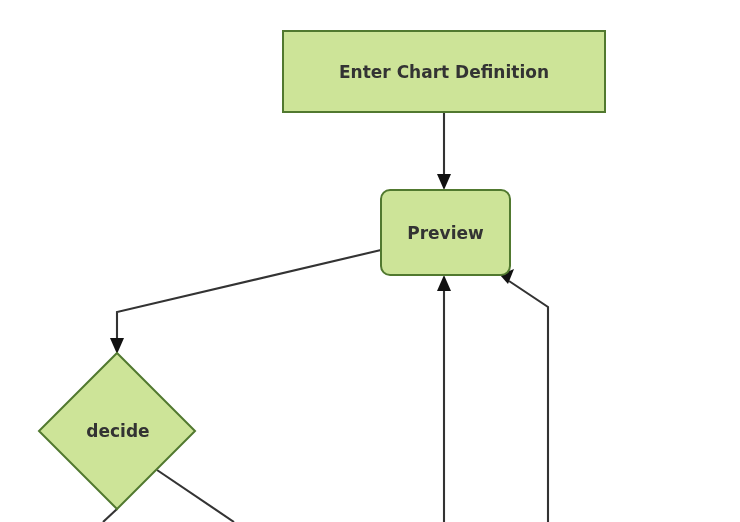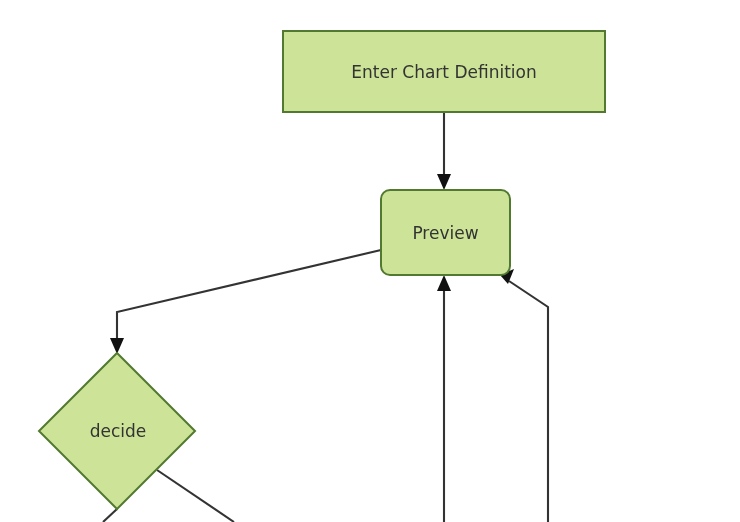--- a/index.html
+++ b/index.html
@@ -11,20 +11,21 @@
     width: 740px;
     height: 522px;
     overflow: hidden;
     font-family: "DejaVu Sans", sans-serif;
   }
   #flowchart-root {
     position: relative;
     width: 648px;
     height: 522px;
     background: #ffffff;
+    font-weight: bold;
   }
   svg#flow-svg {
     position: absolute;
     top: 0;
     left: 0;
     width: 740px;
     height: 522px;
     display: block;
   }
   .node-shape {

